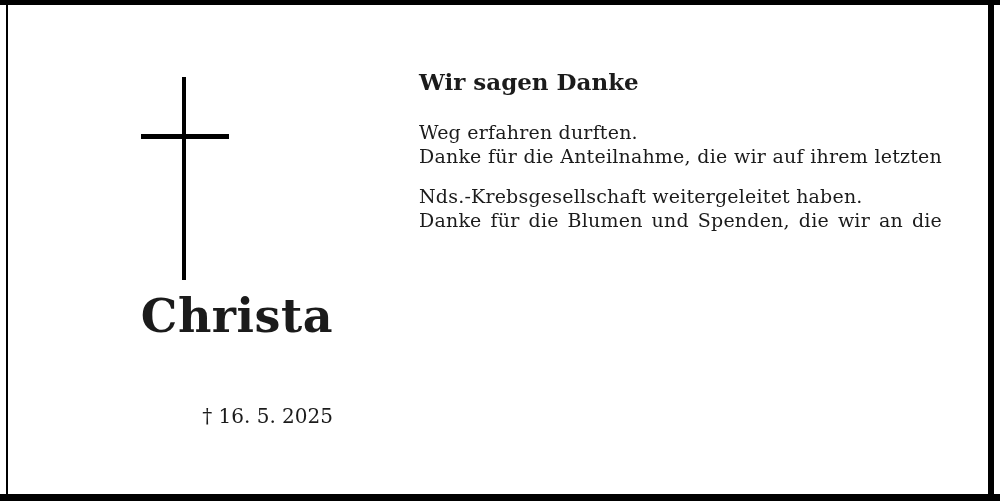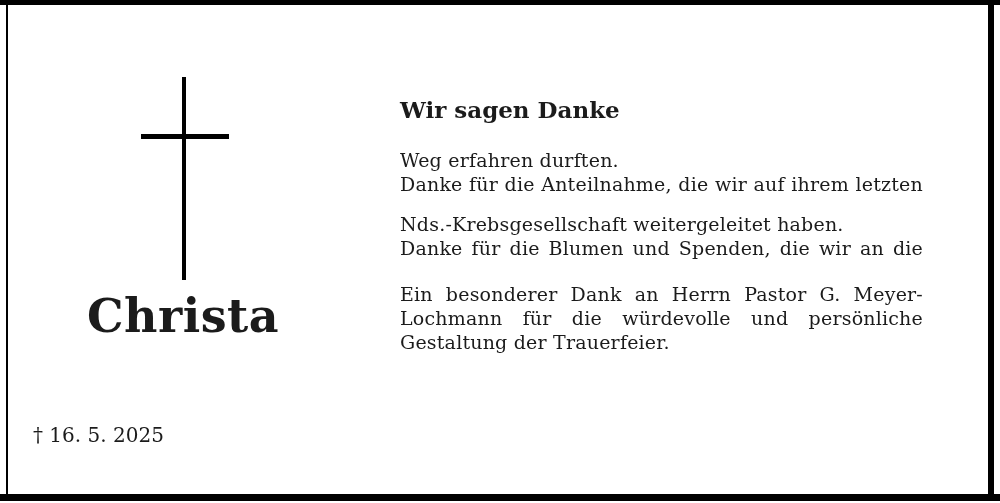--- a/index.html
+++ b/index.html
@@ -27,44 +27,43 @@
     left: 141px;
     top: 77px;
     width: 88px;
     height: 203px;
   }
   .deceased-name {
     position: absolute;
     left: 33px;
     top: 291px;
     width: 300px;
-    text-align: center;
+    text-align: right;
     font-weight: bold;
     font-size: 46px;
     line-height: 51px;
     letter-spacing: 0.5px;
   }
   .death-date {
     position: absolute;
     left: 33px;
-    top: 423px;
+    top: 404px;
     width: 300px;
-    text-align: left;
+    text-align: right;
     font-size: 20px;
     line-height: 24px;
   }
 
   
   .right-col {
     position: absolute;
-    left: 400px;
+    left: 419px;
     top: 0;
     width: 523px;
     height: 420px;
-    margin-top: 28px;
   }
   .thanks-heading {
     position: absolute;
     left: 0;
     top: 68px;
     width: 100%;
     font-size: 23px;
     font-weight: bold;
     line-height: 28px;
   }
@@ -122,21 +121,16 @@
     <div class="para para-1">
       <div class="jline jline-last">Weg erfahren durften.</div>
       <div class="jline">Danke für die Anteilnahme, die wir auf ihrem letzten</div>
     </div>
 
     <div class="para para-2">
       <div class="jline jline-last">Nds.-Krebsgesellschaft weitergeleitet haben.</div>
       <div class="jline">Danke für die Blumen und Spenden, die wir an die</div>
     </div>
 
-    <div class="para para-3">
-      <div class="jline">Ein besonderer Dank an Herrn Pastor G. Meyer-</div>
-      <div class="jline">Lochmann für die würdevolle und persönliche</div>
-      <div class="jline jline-last">Gestaltung der Trauerfeier.</div>
-    </div>
 
 
   </div>
 </div>
 
 </body></html>

